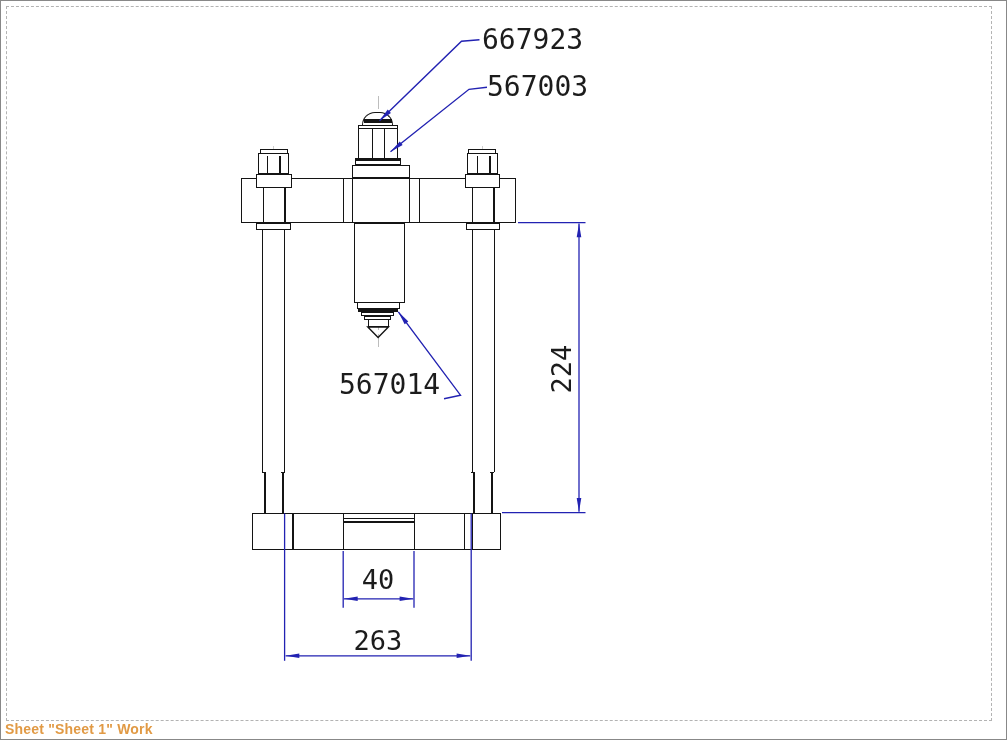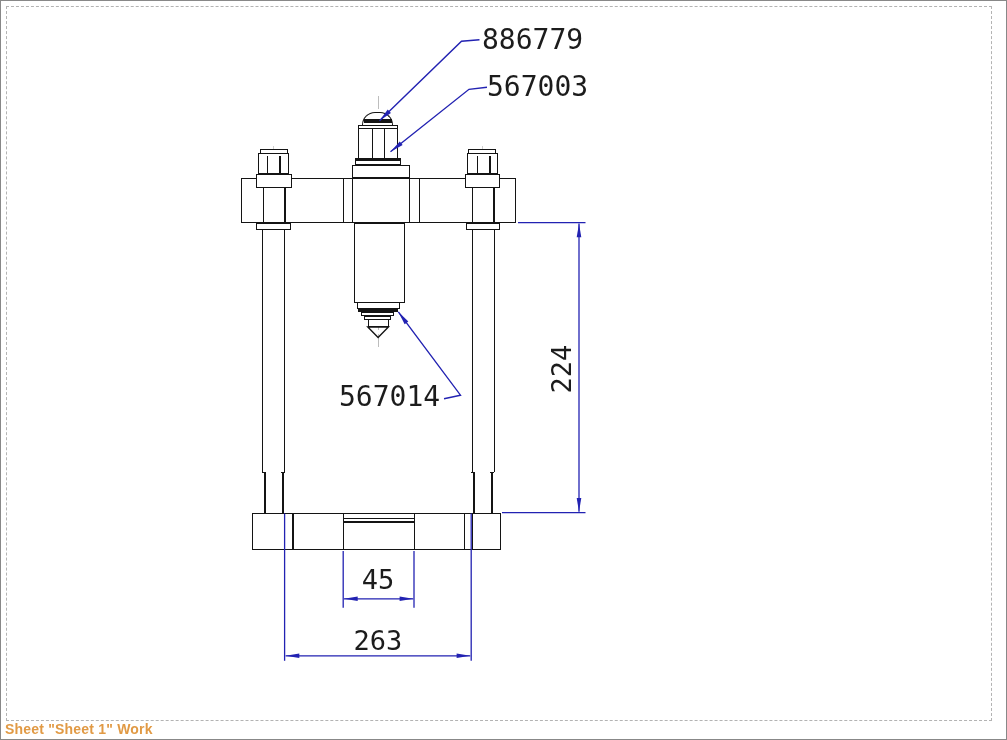--- a/index.html
+++ b/index.html
@@ -131,22 +131,22 @@
 
     <line x1="342.2" y1="550" x2="342.2" y2="606.8" stroke="#2222b2" stroke-width="1.3"></line>
     <line x1="413" y1="550" x2="413" y2="606.8" stroke="#2222b2" stroke-width="1.3"></line>
     <line x1="343" y1="597.8" x2="412.3" y2="597.8" stroke="#2222b2" stroke-width="1.3" marker-start="url(#as)" marker-end="url(#ae)"></line>
 
     <line x1="283.6" y1="512.5" x2="283.6" y2="659.8" stroke="#2222b2" stroke-width="1.3"></line>
     <line x1="470.2" y1="512.5" x2="470.2" y2="659.8" stroke="#2222b2" stroke-width="1.3"></line>
     <line x1="284.6" y1="654.8" x2="469.3" y2="654.8" stroke="#2222b2" stroke-width="1.3" marker-start="url(#as)" marker-end="url(#ae)"></line>
   </svg>
 
-  <div class="cadtxt" style="left:481px;top:25px;">886779</div>
+  <div class="cadtxt" style="left:481px;top:25px;">667923</div>
   <div class="cadtxt" style="left:486px;top:72px;">567003</div>
-  <div class="cadtxt" style="left:338px;top:382px;">567014</div>
+  <div class="cadtxt" style="left:338px;top:370px;">567014</div>
 
   <div class="dimtxt rot" style="left:560px;top:368px;">224</div>
-  <div class="dimtxt" style="left:377px;top:578px;">45</div>
+  <div class="dimtxt" style="left:377px;top:578px;">40</div>
   <div class="dimtxt" style="left:377px;top:639px;">263</div>
 
   <div id="sheet-label">Sheet "Sheet 1" Work</div>
 </div>
 
 </body></html>

